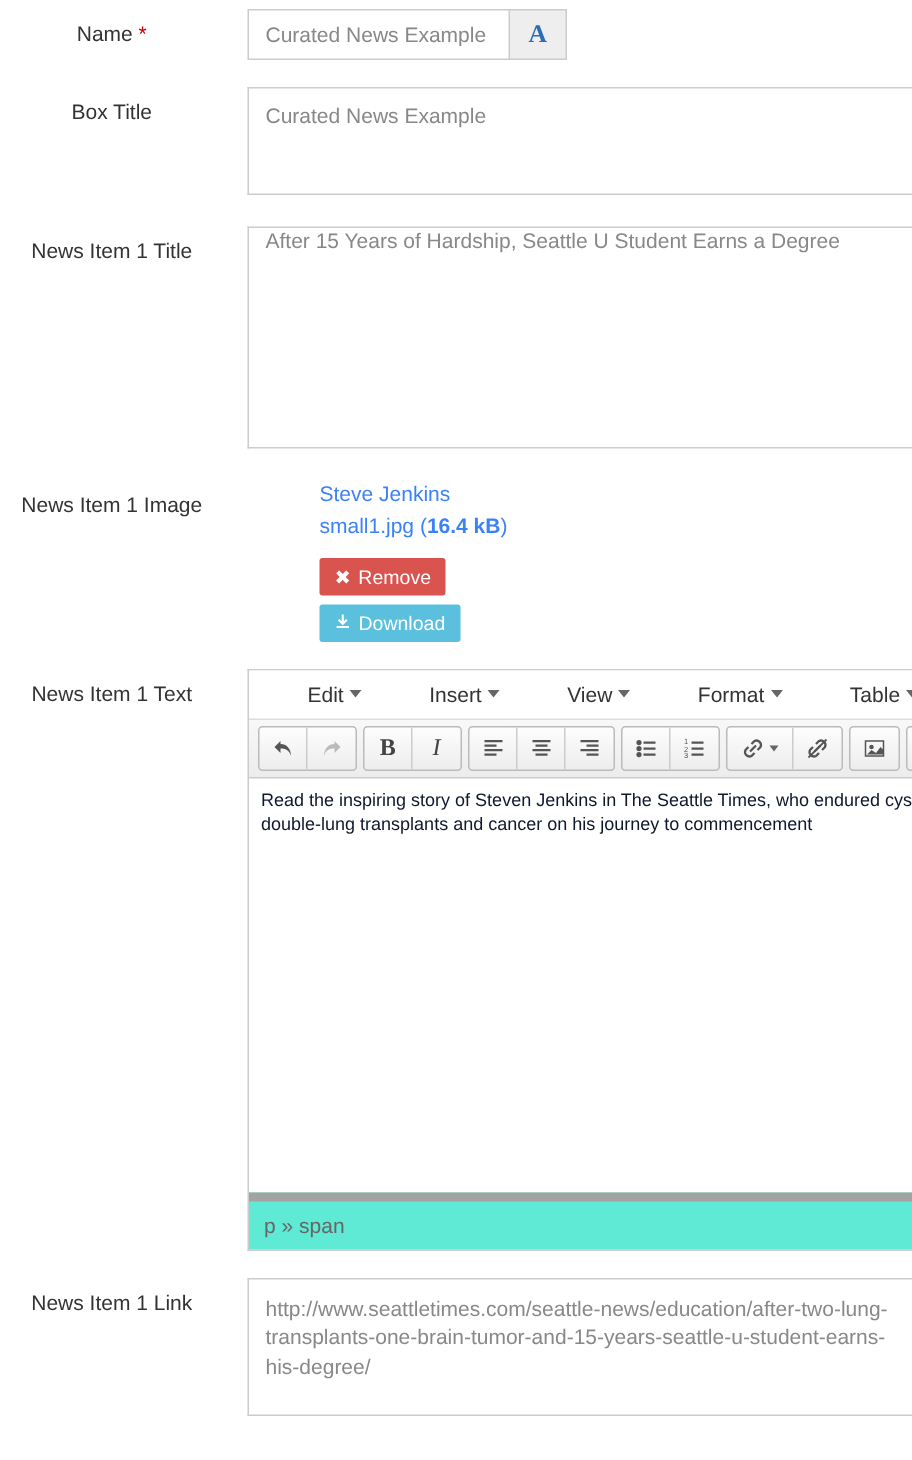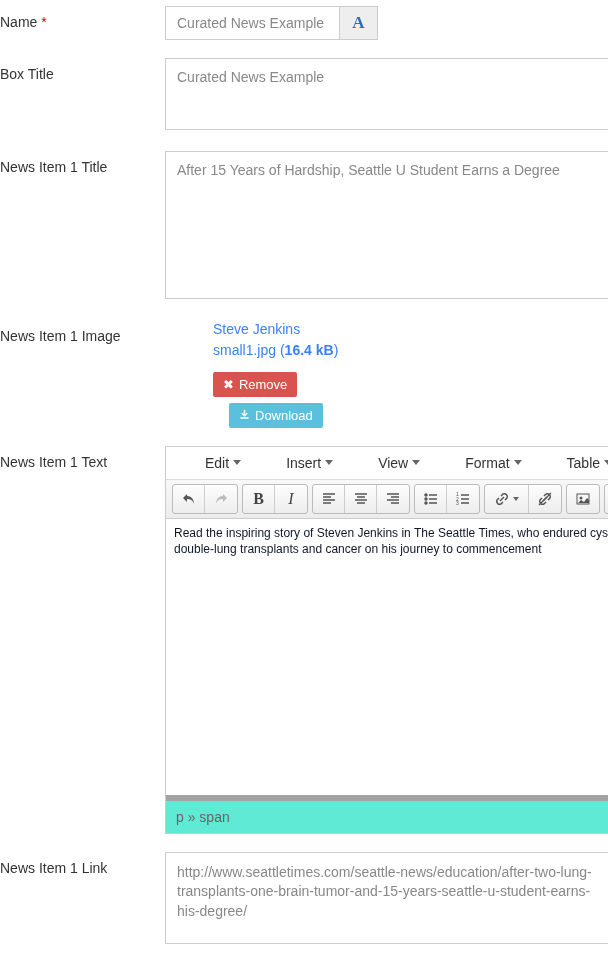--- a/index.html
+++ b/index.html
@@ -10,21 +10,21 @@
       background: #fff;
       width: 608px;
     }
     .form-row {
       display: flex;
       align-items: flex-start;
       margin-bottom: 18px;
     }
     .form-label {
       width: 165px;
-      text-align: left;
+      text-align: center;
       padding-right: 16px;
       padding-top: 8px;
       color: #333;
       font-size: 14px;
       flex-shrink: 0;
     }
     .required { color: #c00; }
     .form-control-area {
       flex: 1;
     }
@@ -63,21 +63,21 @@
       color: #888;
       background: #fff;
       width: 100%;
       height: 72px;
       resize: none;
       font-family: inherit;
     }
     .title-textarea {
       border: 1px solid #ccc;
       border-right: none;
-      padding: 10px 11px;
+      padding: 0 11px;
       font-size: 14px;
       color: #888;
       background: #fff;
       width: 100%;
       height: 148px;
       resize: none;
       font-family: inherit;
     }
     .image-info {
       padding-left: 48px;
@@ -94,21 +94,21 @@
       display: inline-flex;
       align-items: center;
       padding: 5px 10px;
       font-size: 13px;
       color: #fff;
       border: none;
       cursor: pointer;
       border-radius: 2px;
     }
     .btn-remove { background: #d9534f; margin-top: 10px; }
-    .btn-download { background: #5bc0de; margin-top: 6px; margin-left: 16px; }
+    .btn-download { background: #5bc0de; margin-top: 6px; }
     .btn-icon { margin-right: 5px; display: inline-block; }
     .editor {
       border: 1px solid #ccc;
       border-right: none;
       background: #fff;
     }
     .editor-menubar {
       display: flex;
       gap: 20px;
       padding: 8px 14px;

